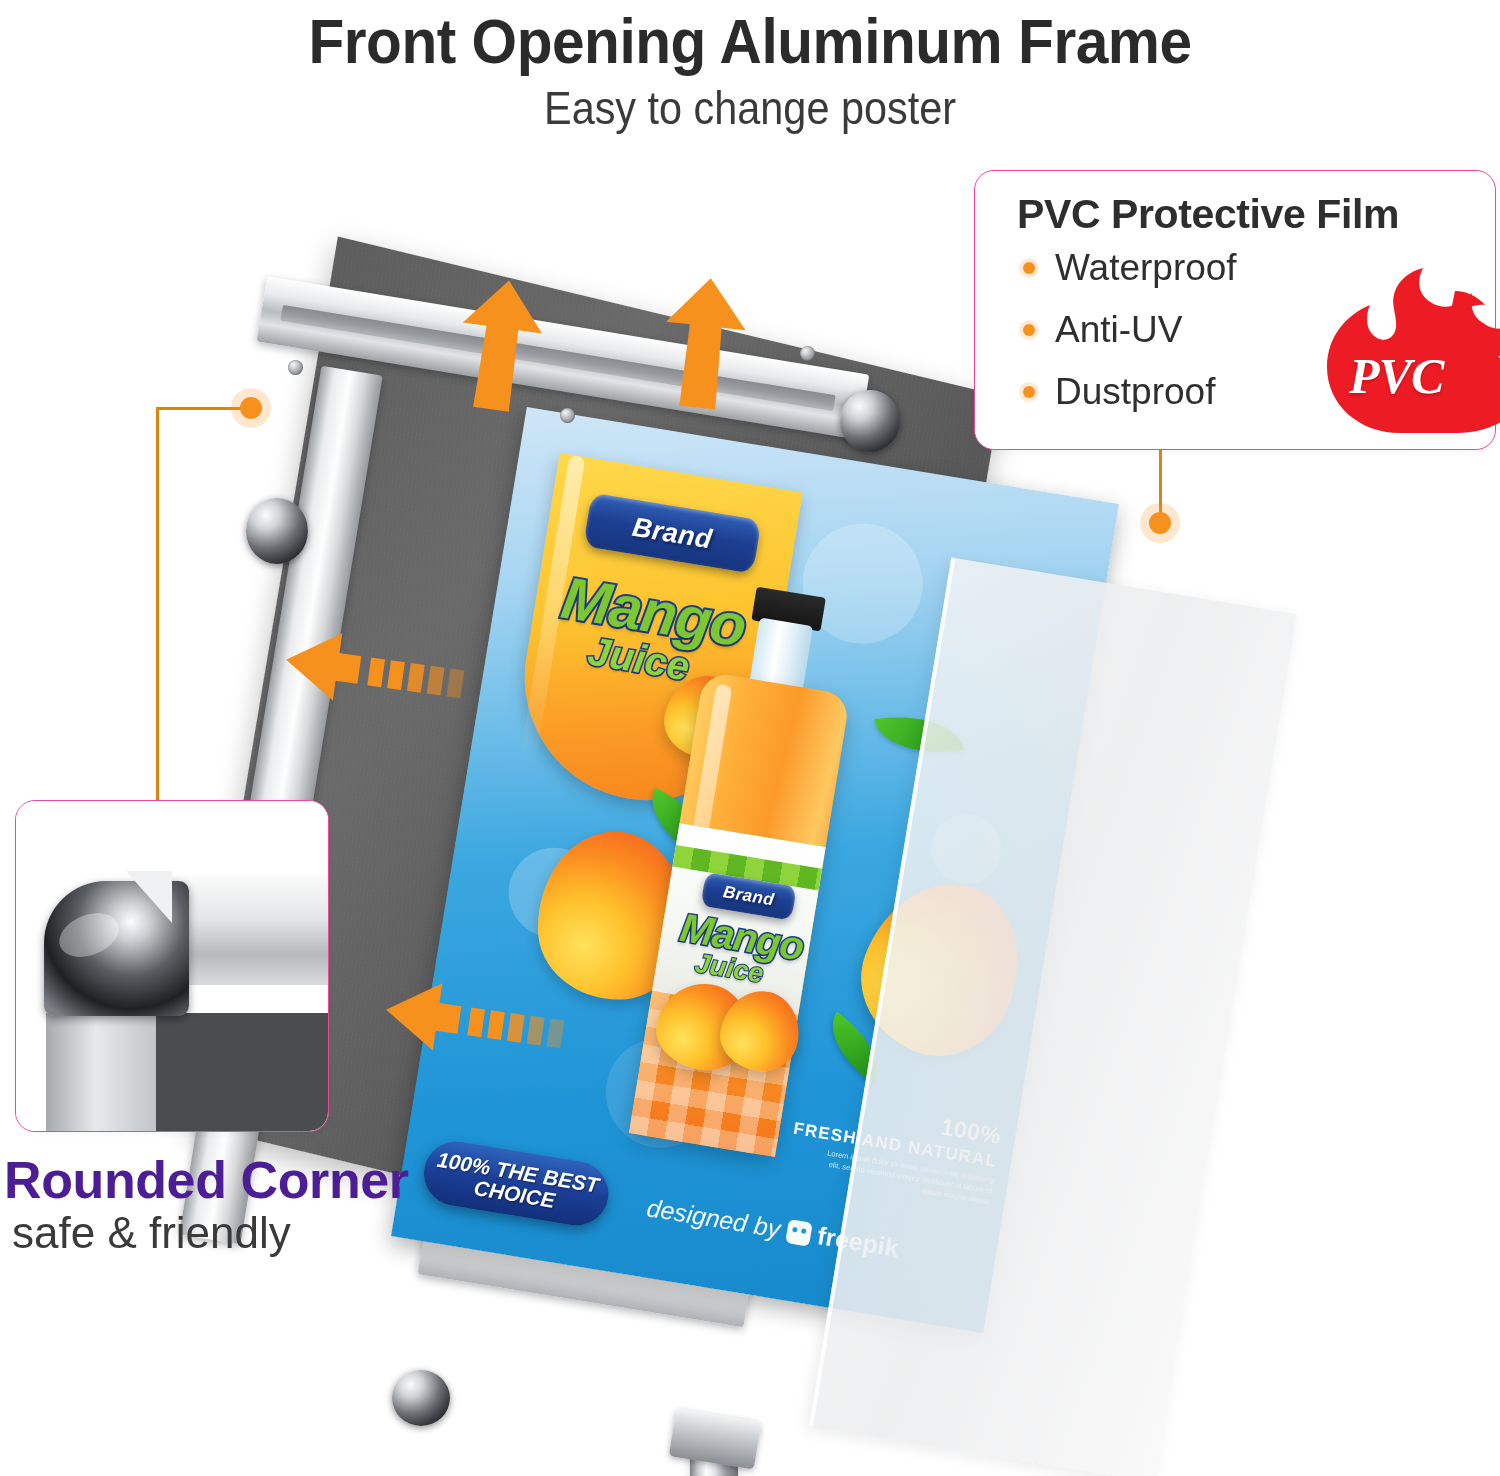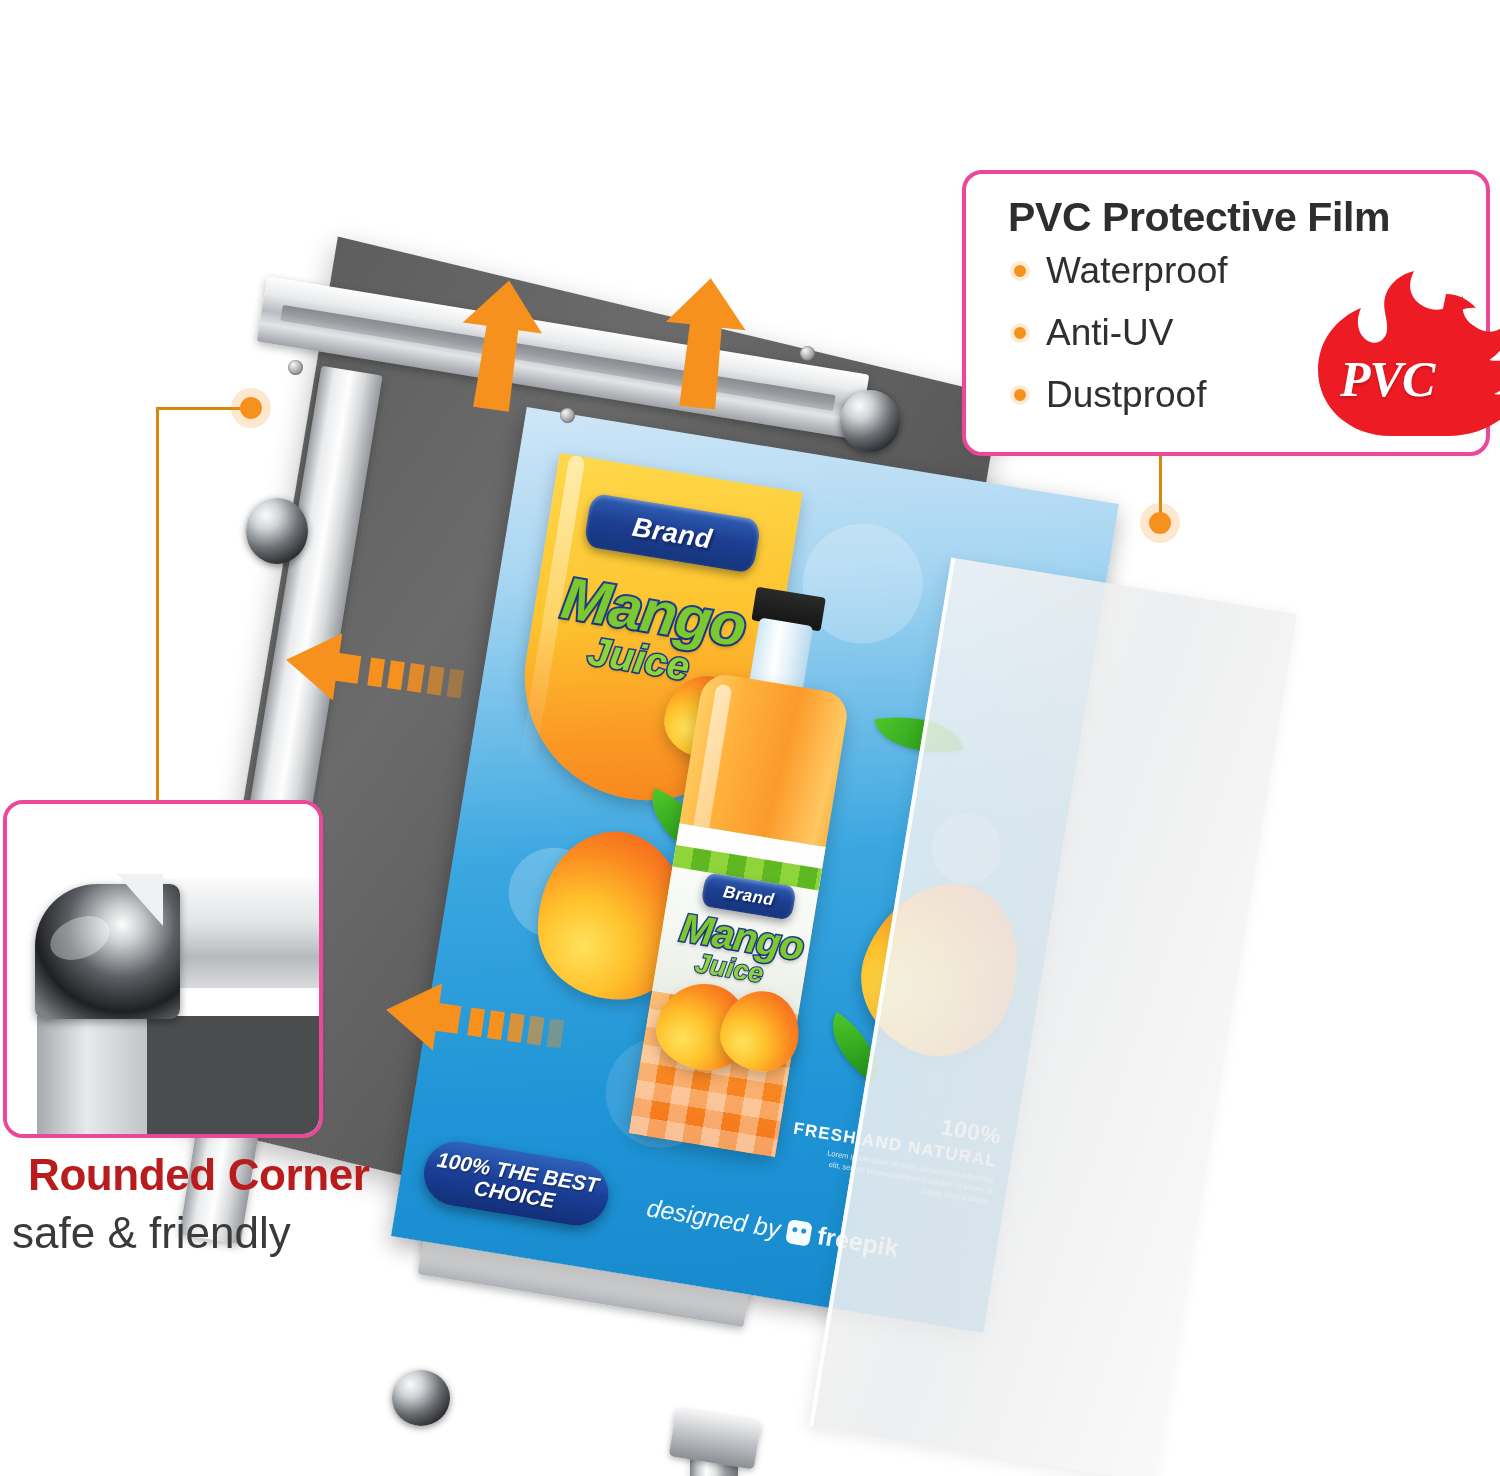--- a/index.html
+++ b/index.html
@@ -143,22 +143,22 @@
   
   .arrow{position:absolute;}
   .arrow svg{display:block;overflow:visible;}
 
   
   .conn{position:absolute;background:#d9860f;}
   .dot{position:absolute;width:22px;height:22px;border-radius:50%;background:#f7911e;
      box-shadow:0 0 0 9px rgba(247,145,30,.22);}
 
   
-  .callout{position:absolute;background:#fff;border:4px solid #ec4899;border-radius:20px;
-     box-shadow:0 2px 6px rgba(0,0,0,.04);}
+  .callout{position:absolute;background:#fff;border:1px solid #ec4899;border-radius:20px;
+     box-shadow:0 2px 6px rgba(0,0,0,.04);margin-left:12px;}
 
   .pvc-box{left:962px;top:170px;width:520px;height:278px;}
   .pvc-title{position:absolute;left:42px;top:20px;font-size:41px;font-weight:bold;color:#2e2e2e;
      letter-spacing:-.4px;}
   .pvc-list{position:absolute;left:48px;top:66px;margin:0;padding:0;list-style:none;}
   .pvc-list li{display:flex;align-items:center;gap:20px;height:62px;font-size:37px;color:#2f2f2f;font-weight:300;}
   .pvc-bullet{width:12px;height:12px;border-radius:50%;background:#f7911e;flex:0 0 auto;
      box-shadow:0 0 0 4px rgba(247,145,30,.18);}
 
   .flame-wrap{position:absolute;left:330px;top:80px;width:200px;height:185px;}
@@ -180,28 +180,32 @@
      background:linear-gradient(180deg,#fbfbfb 0%,#e3e5e7 40%,#b7babd 72%,#d9dbdd 100%);border-radius:4px;}
   .rc-post{position:absolute;left:30px;top:212px;width:110px;height:140px;
      background:linear-gradient(90deg,#a7aaad,#e7e9eb 45%,#c2c5c8);}
   .rc-mesh{position:absolute;left:140px;top:212px;width:180px;height:140px;
      background:#4a4c4e;}
   .rc-mesh:after{content:"";position:absolute;inset:0;opacity:.45;
      background-image:radial-gradient(rgba(255,255,255,.25) .6px,transparent .7px);background-size:4px 4px;}
   .rc-tri{position:absolute;left:110px;top:70px;width:0;height:0;
      border-left:46px solid transparent;border-top:52px solid #f0f1f2;}
 
-  .rc-title{position:absolute;left:28px;top:1150px;font-size:44px;font-weight:bold;color:#b91c1c;letter-spacing:-.4px;}
+  .rc-title{position:absolute;left:4px;top:1150px;font-size:52px;font-weight:bold;color:#4c1d95;letter-spacing:-.4px;}
   .rc-sub{position:absolute;left:12px;top:1208px;font-size:44px;font-weight:300;color:#3a3a3a;}
 </style>
 </head>
 <body>
 
 <div class="stage">
 
+  <div class="hdr">
+    <div class="hdr-title">Front Opening Aluminum Frame</div>
+    <div class="hdr-sub">Easy to change poster</div>
+  </div>
 
   <div class="photo">
 
     <div class="pole"></div>
     <div class="pole-cap"></div>
 
     <div class="board"></div>
 
     <div class="rail rail-left"></div>
     <div class="rail rail-bot"></div>

